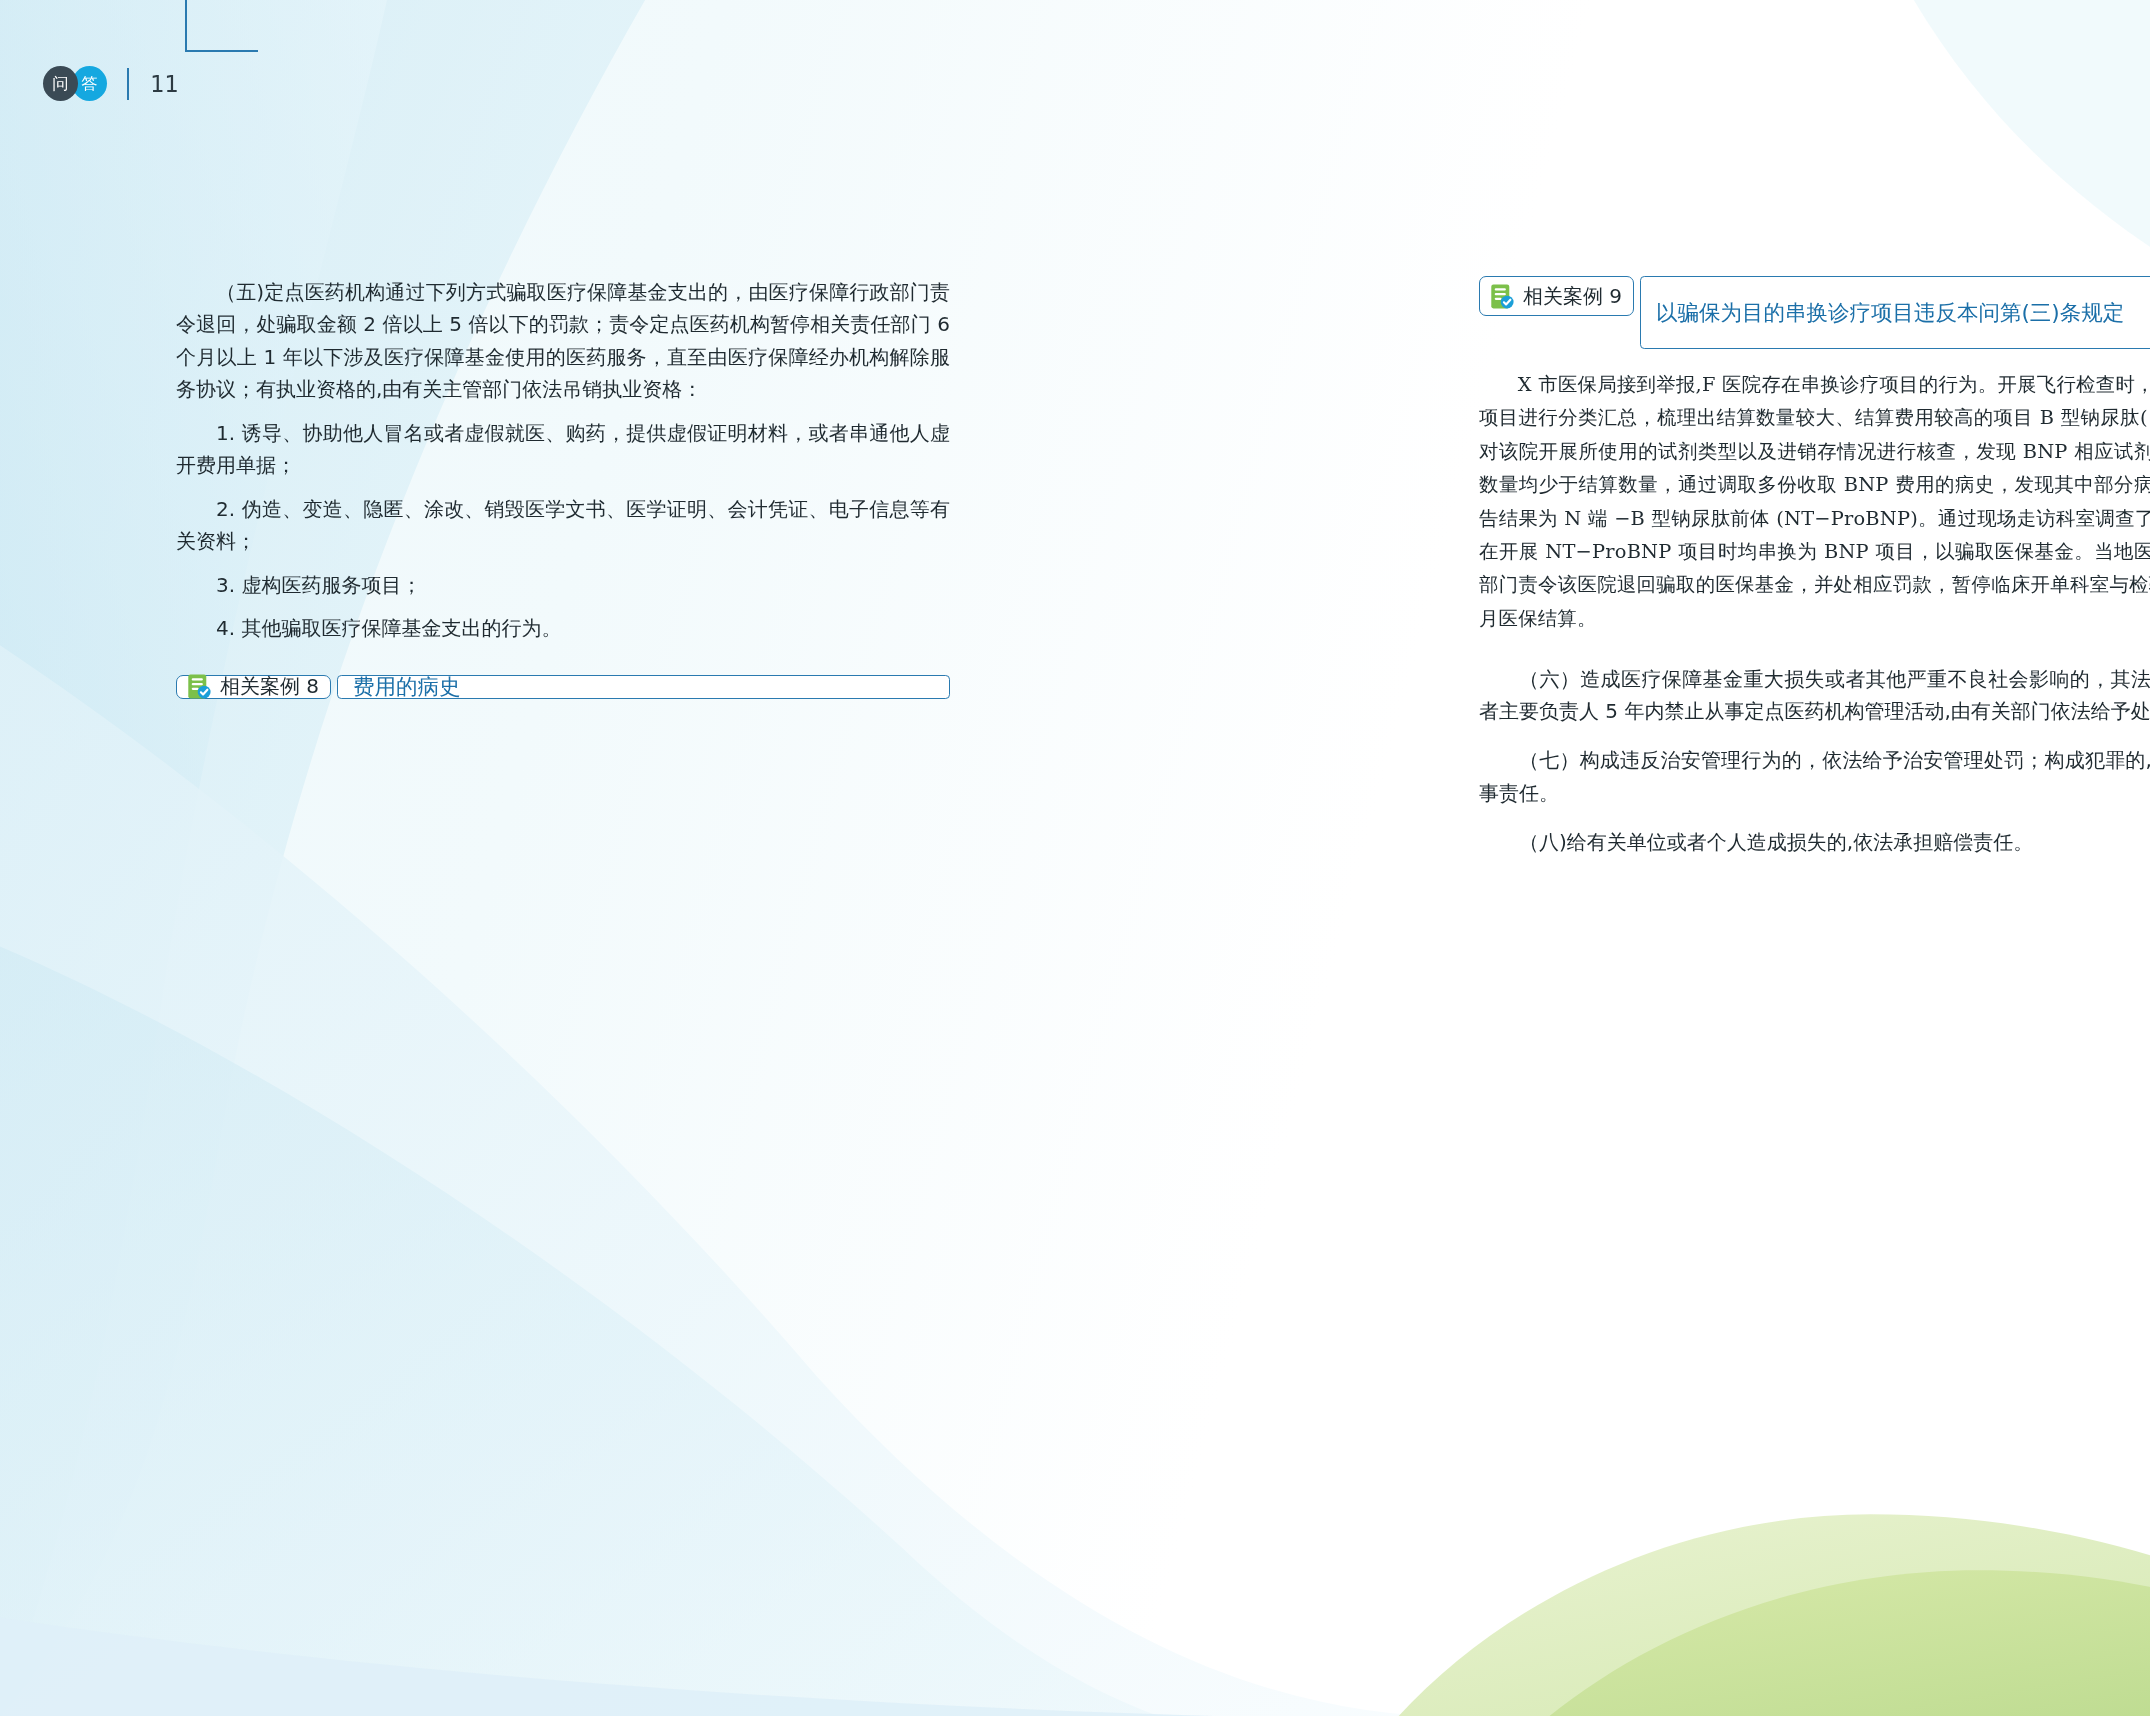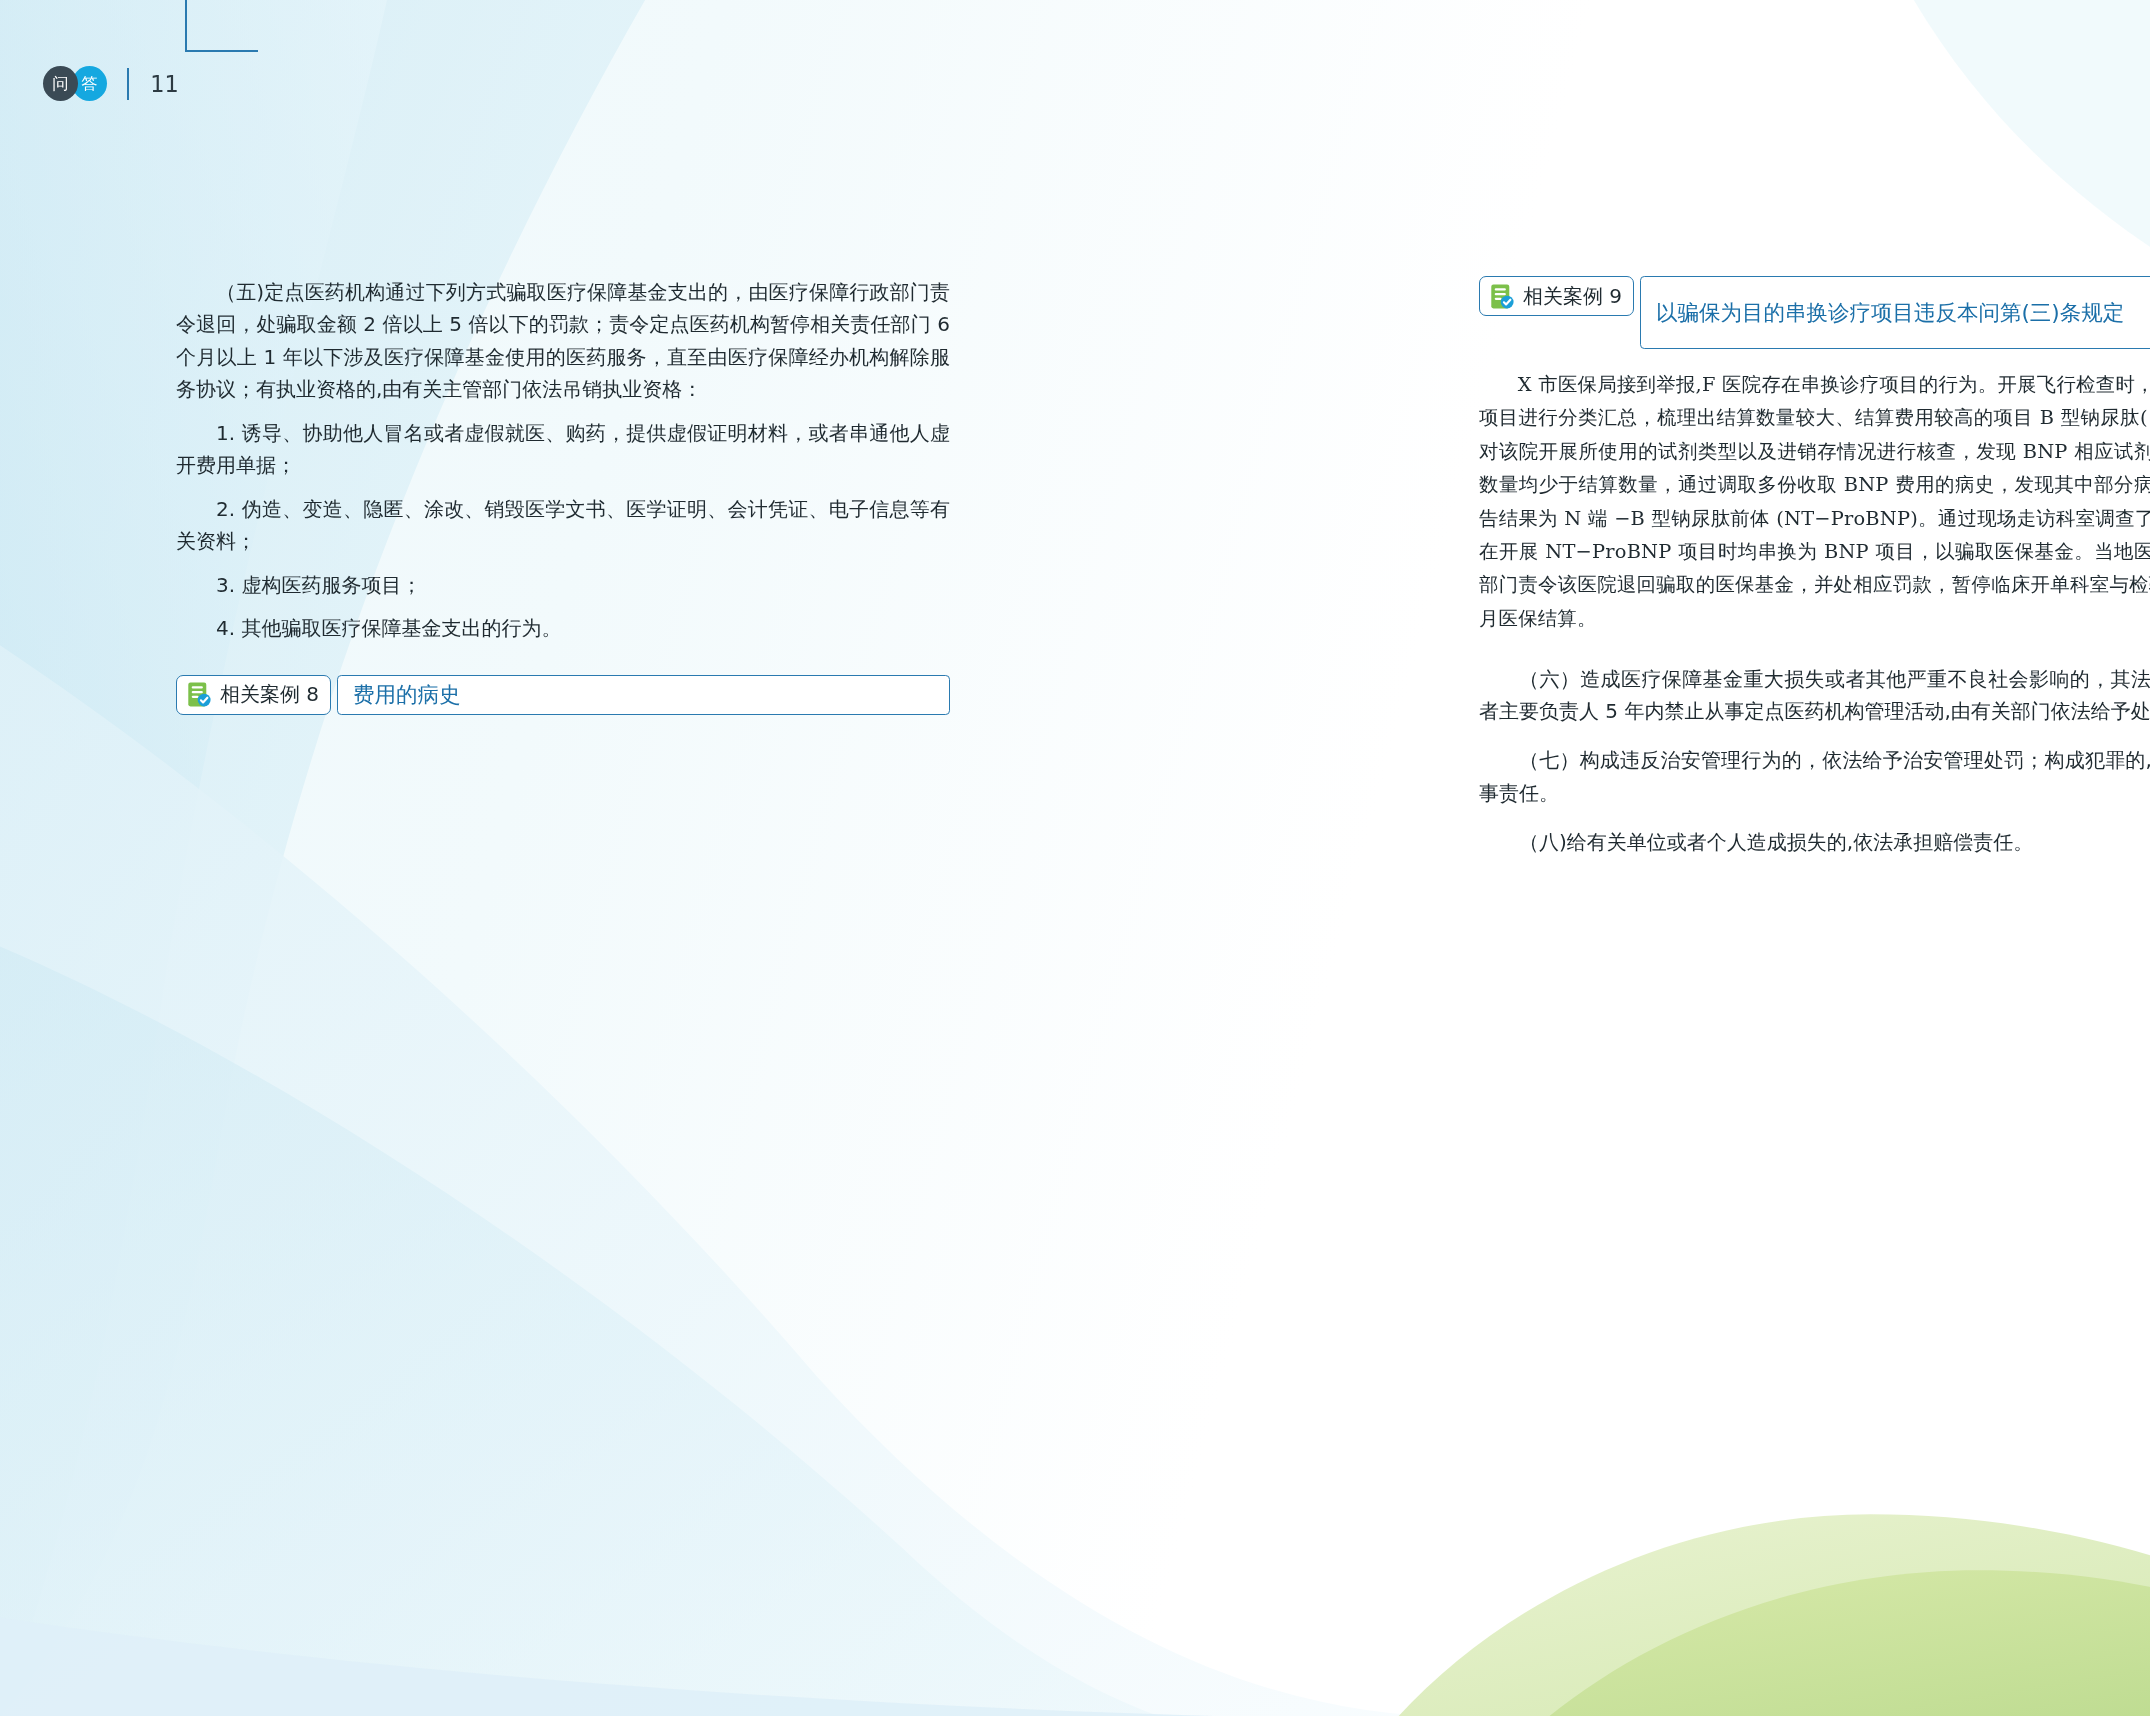--- a/index.html
+++ b/index.html
@@ -109,21 +109,21 @@
     text-indent: 2em;
     font-family: "DejaVu Serif", serif;
     letter-spacing: 0.2px;
   }
 
   
   .case-header {
     display: flex;
     align-items: stretch;
     margin: 30px 0 19px 0;
-    height: 40px;
+    height: 24px;
   }
   .case-header.tall { height: 73px; }
 
   .case-tag {
     display: flex;
     align-items: center;
     gap: 9.5px;
     border: 1.3px solid #2a7ab0;
     border-radius: 7px;
     padding: 0 11.2px 0 9.5px;

